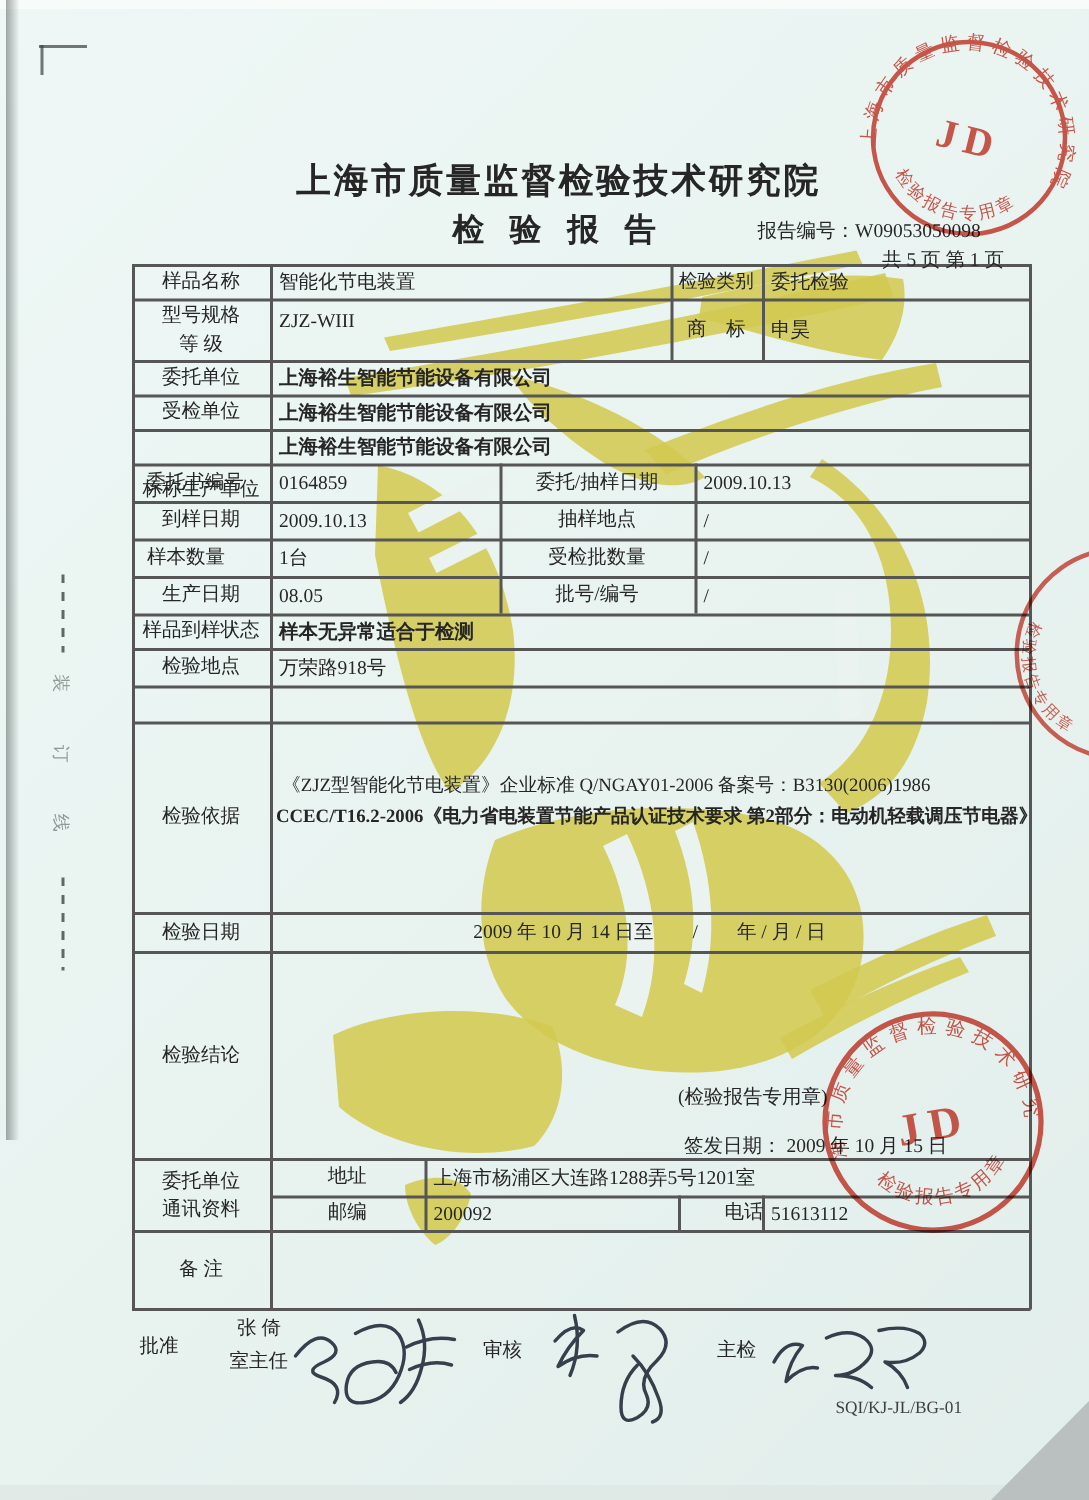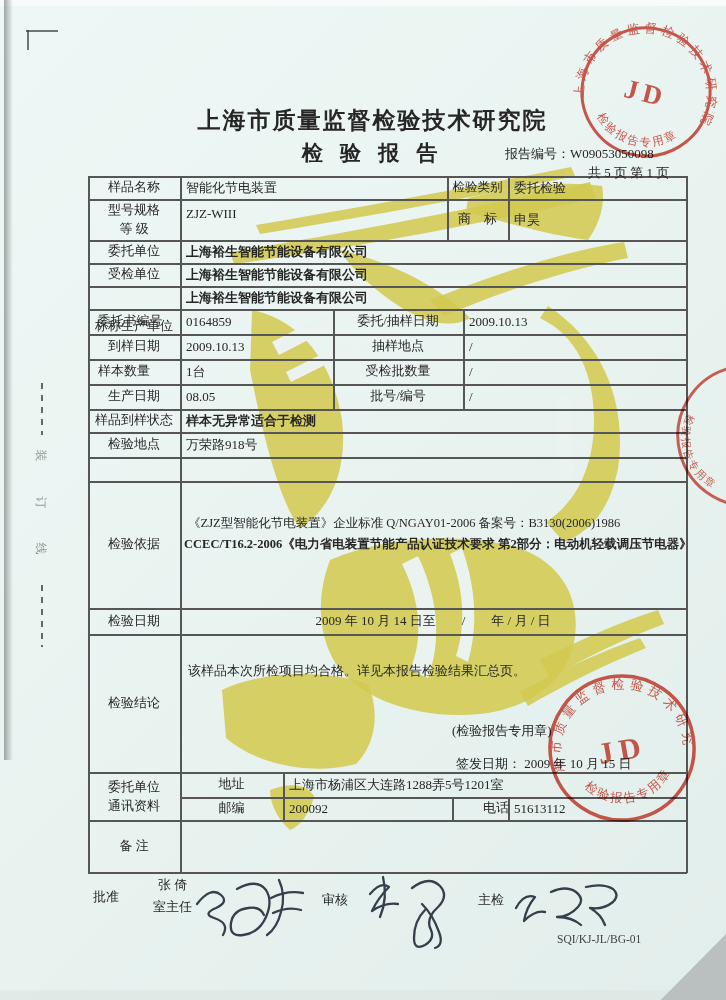--- a/index.html
+++ b/index.html
@@ -143,21 +143,20 @@
   <div class="t" style="left:186px;top:438px;">万荣路918号</div>
 
   <div class="t lab" style="left:88px;top:481px;width:92px;height:127px;">检验依据</div>
   <div class="t" style="left:188px;top:516px;font-size:12.5px;">《ZJZ型智能化节电装置》企业标准 Q/NGAY01-2006  备案号：B3130(2006)1986</div>
   <div class="t" style="left:184px;top:537px;font-size:12.5px;font-weight:bold;">CCEC/T16.2-2006《电力省电装置节能产品认证技术要求 第2部分：电动机轻载调压节电器》</div>
 
   <div class="t lab" style="left:88px;top:608px;width:92px;height:26px;">检验日期</div>
   <div class="t" style="left:180px;top:614px;width:506px;text-align:center;">2009 年 10 月 14 日至　　/　　年 / 月 / 日</div>
 
   <div class="t lab" style="left:88px;top:634px;width:92px;height:138px;">检验结论</div>
-  <div class="t" style="left:188px;top:664px;">该样品本次所检项目均合格。详见本报告检验结果汇总页。</div>
   <div class="t" style="left:452px;top:724px;">(检验报告专用章)</div>
   <div class="t" style="left:456px;top:757px;">签发日期：  2009 年  10 月 15 日</div>
 
   <div class="t lab" style="left:88px;top:772px;width:92px;height:48px;line-height:1.5;">
     <span>委托单位</span>
     <span>通讯资料</span>
   </div>
   <div class="t lab" style="left:180px;top:772px;width:103px;height:25px;">地址</div>
   <div class="t" style="left:289px;top:778px;">上海市杨浦区大连路1288弄5号1201室</div>
   <div class="t lab" style="left:180px;top:797px;width:103px;height:23px;">邮编</div>

